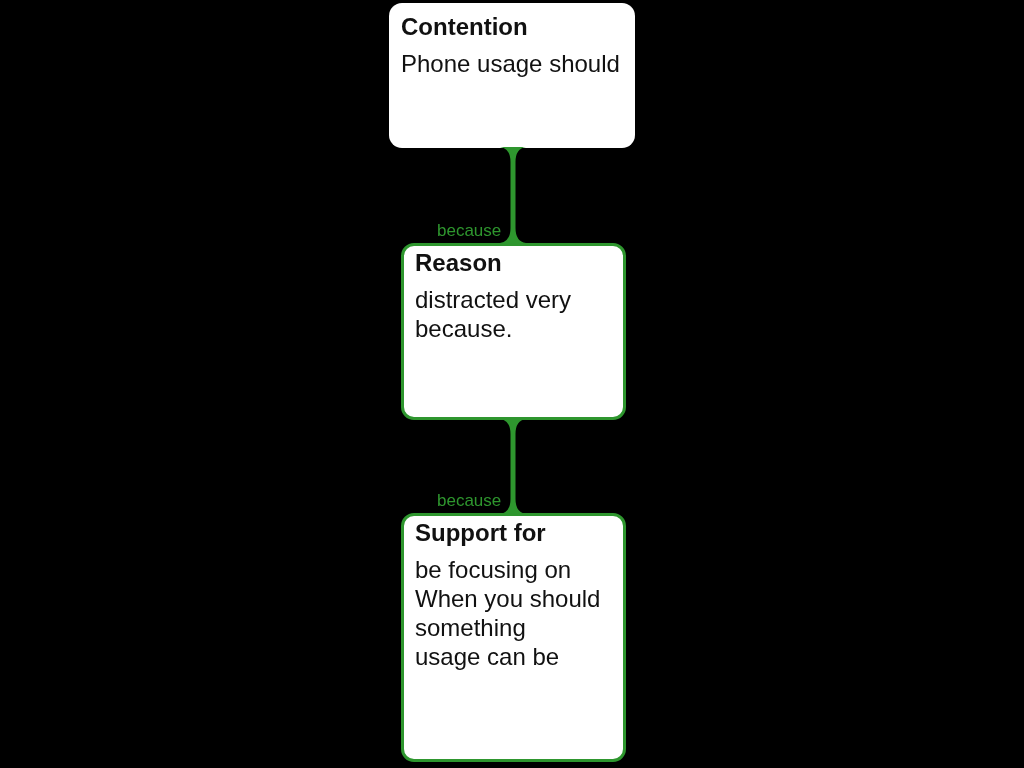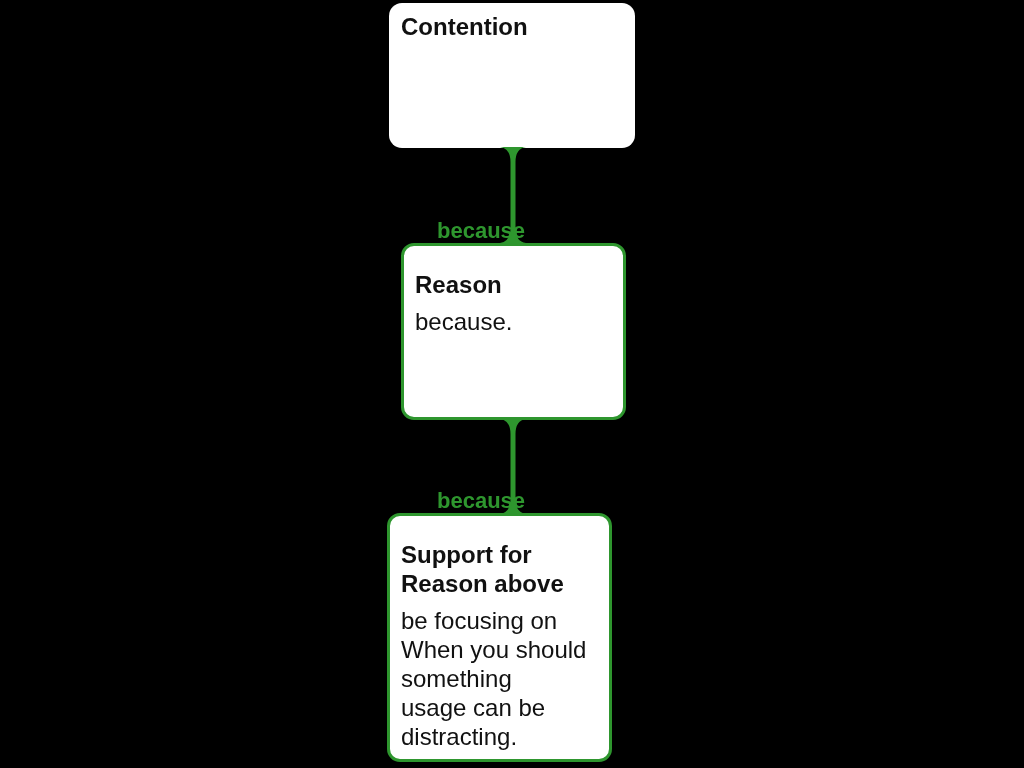--- a/index.html
+++ b/index.html
@@ -17,82 +17,81 @@
     position: absolute;
     box-sizing: border-box;
     background: var(--node-fill, #ffffff);
     color: var(--text, #111111);
     border-radius: 13px;
     padding: 9px 12px;
     overflow: hidden;
   }
   .node.green {
     border: 3px solid var(--green, #2e962e);
-    padding: 24px 11px;
+    padding: 2px 11px;
   }
   .node-title {
     font-size: 24px;
     line-height: 29px;
     font-weight: bold;
   }
   .node-body {
     font-size: 24px;
     line-height: 29px;
     margin-top: 8px;
   }
   .line { display: block; white-space: nowrap; }
   .connector { position: absolute; display: block; }
   .connector path { fill: var(--green, #2e962e); }
   .because-label {
     position: absolute;
     color: var(--green, #2e962e);
-    font-size: 22px;
+    font-size: 17px;
     line-height: 17px;
-    font-weight: bold;
   }
 </style>
 </head>
 <body style="--bg: #000000; --green: #2e962e; --node-fill: #ffffff; --text: #111111;">
 
 <div class="canvas">
 
   <div class="node" style="left:389px; top:3px; width:246px; height:145px;">
     <div class="node-title">
       <span class="line">Contention</span>
     </div>
     <div class="node-body">
+      <span class="line">Phone usage should</span>
     </div>
   </div>
 
   <svg class="connector" style="left:493px; top:147px;" width="40" height="96" viewBox="0 0 40 96">
     <path d="M7 0 Q17.5 1.5 17.5 15 L17.5 81 Q17.5 94.5 7 96 L33 96 Q22.5 94.5 22.5 81 L22.5 15 Q22.5 1.5 33 0 Z"></path>
   </svg>
   <span class="because-label" style="left:437px; top:222px;">because</span>
 
   <div class="node green" style="left:401px; top:243px; width:225px; height:177px;">
     <div class="node-title">
       <span class="line">Reason</span>
     </div>
     <div class="node-body">
+      <span class="line">distracted very</span>
       <span class="line">because.</span>
     </div>
   </div>
 
   <svg class="connector" style="left:493px; top:419px;" width="40" height="95" viewBox="0 0 40 95">
     <path d="M7 0 Q17.5 1.5 17.5 15 L17.5 80 Q17.5 93.5 7 95 L33 95 Q22.5 93.5 22.5 80 L22.5 15 Q22.5 1.5 33 0 Z"></path>
   </svg>
   <span class="because-label" style="left:437px; top:492px;">because</span>
 
-  <div class="node green" style="left:387px; top:513px; width:225px; height:249px;">
+  <div class="node green" style="left:401px; top:513px; width:225px; height:249px;">
     <div class="node-title">
       <span class="line">Support for</span>
-      <span class="line">Reason above</span>
     </div>
     <div class="node-body">
       <span class="line">be focusing on</span>
       <span class="line">When you should</span>
       <span class="line">something</span>
       <span class="line">usage can be</span>
-      <span class="line">distracting.</span>
     </div>
   </div>
 
 </div>
 
 </body></html>

